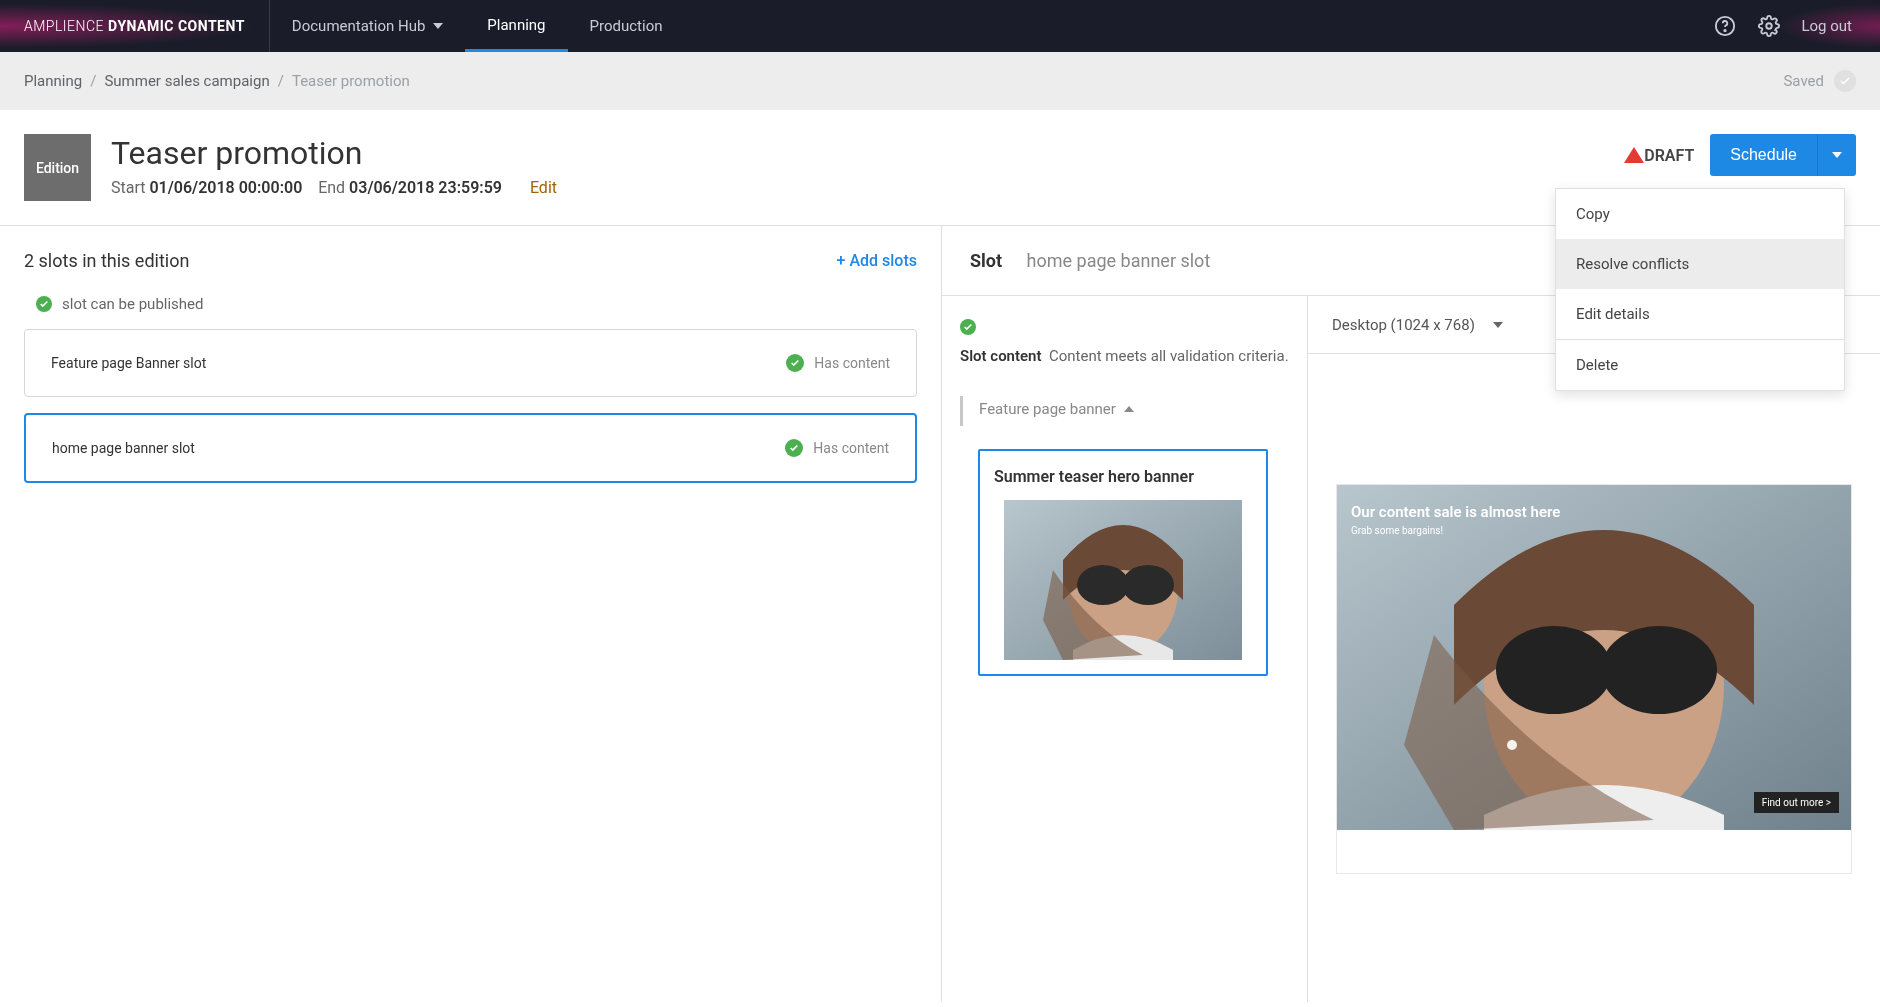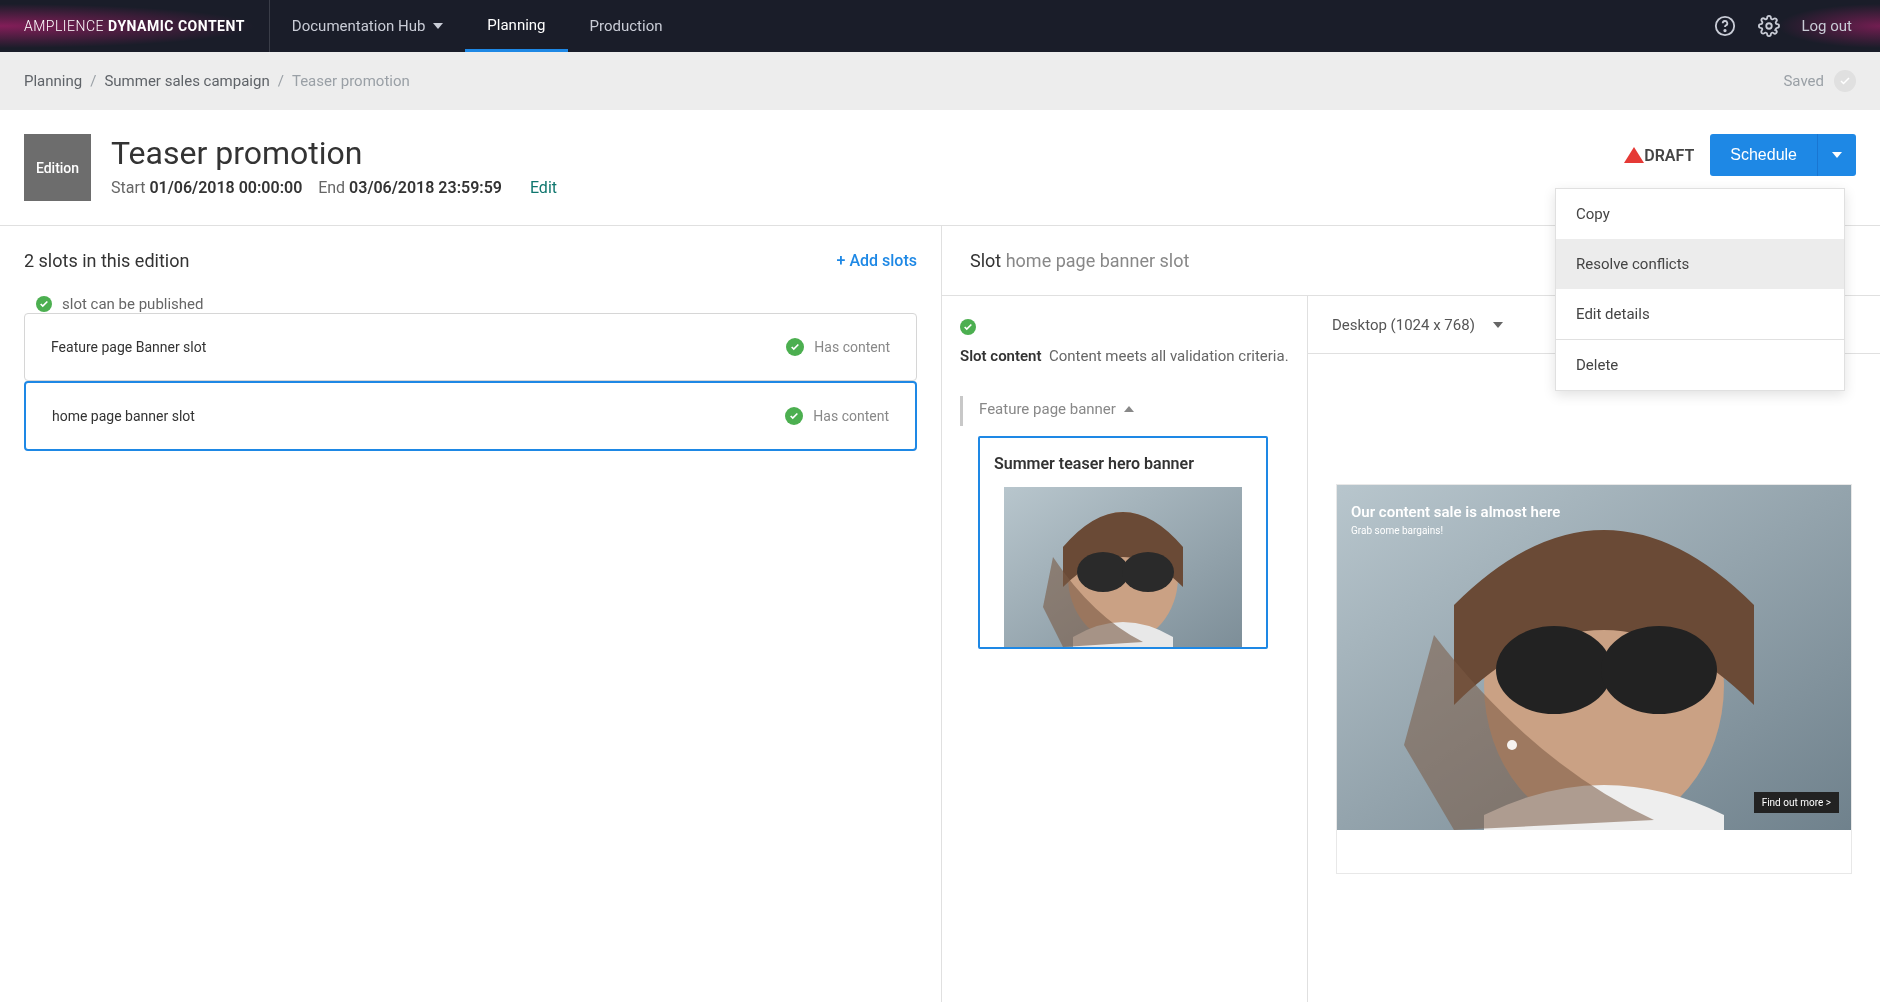--- a/index.html
+++ b/index.html
@@ -26,21 +26,21 @@
   .breadcrumb-bar .current { color:#9aa0a6; }
   .saved-wrap { margin-left:auto; display:flex; align-items:center; gap:10px; color:#9aa0a6; font-size:15px; }
   .saved-check { width:22px; height:22px; border-radius:50%; background:#e0e0e0; display:flex; align-items:center; justify-content:center; }
 
   
   .edition-header { display:flex; align-items:flex-start; padding: 24px; gap:20px; }
   .edition-chip { width:67px; height:67px; background:#6d6d6d; color:#fff; display:flex; align-items:center; justify-content:center; font-size:14px; font-weight:500; }
   .edition-title h1 { font-size:32px; font-weight:400; color:#333; }
   .edition-meta { margin-top:6px; font-size:16px; color:#666; }
   .edition-meta b { color:#333; font-weight:600; }
-  .edition-meta .editlink { color:#0f766e; margin-left:24px; cursor:pointer; }
+  .edition-meta .editlink { color:#a16207; margin-left:24px; cursor:pointer; }
   .edition-right { margin-left:auto; display:flex; align-items:center; gap:16px; position:relative; }
   .status-draft { display:flex; align-items:center; gap:0; font-weight:600; color:#444; font-size:16px; }
   .triangle-up { width:0; height:0; border-left:10px solid transparent; border-right:10px solid transparent; border-bottom:16px solid #e53935; }
   .schedule-group { display:flex; }
   .schedule-btn { background:#1e88e5; color:#fff; border:none; padding:12px 20px; font-size:16px; border-radius:3px 0 0 3px; cursor:pointer; }
   .schedule-caret { background:#1e88e5; color:#fff; border:none; border-left:1px solid #1976d2; padding:12px 14px; border-radius:0 3px 3px 0; cursor:pointer; display:flex; align-items:center; }
   
   
   .dropdown { position:absolute; top:54px; right:11px; width:290px; background:#fff; border:1px solid #e0e0e0; box-shadow:0 4px 12px rgba(0,0,0,0.12); z-index:10; }
   .dropdown-item { padding:16px 20px; font-size:15px; color:#444; cursor:pointer; }
@@ -53,33 +53,33 @@
   .right-pane { flex:1; display:flex; }
   .slot-content-col { width:366px; border-right:1px solid #e0e0e0; padding:20px 18px; }
   .preview-col { flex:1; padding:0; }
 
   .slots-header { display:flex; align-items:center; font-size:18px; }
   .slots-header .addslots { margin-left:auto; color:#1e88e5; font-size:16px; font-weight:500; cursor:pointer; }
   .pub-note { margin-top:24px; display:flex; align-items:center; gap:10px; color:#666; font-size:15px; margin-left:12px; }
   .green-check { width:16px; height:16px; border-radius:50%; background:#4caf50; display:flex; align-items:center; justify-content:center; }
   .green-check svg { width:10px; height:10px; }
 
-  .slot-card { border:1px solid #d6d6d6; border-radius:4px; padding:24px 26px; display:flex; align-items:center; cursor:pointer;gap:27px; }
+  .slot-card { border:1px solid #d6d6d6; border-radius:4px; padding:24px 26px; margin-top:16px; display:flex; align-items:center; cursor:pointer;gap:27px; }
   .slot-card.selected { border:2px solid #1e88e5; }
   .slot-card .right { margin-left:auto; display:flex; align-items:center; gap:10px; color:#888; }
   .slot-card .right .green-check { width:18px; height:18px; }
 
   
   .slot-heading { padding: 24px 0 24px 28px; font-size:18px; color:#888; border-bottom:1px solid #e0e0e0; }
-  .slot-heading b { color:#333; font-weight:400; margin-right:0; }
+  .slot-heading b { color:#333; font-weight:700; margin-right:20px; }
 
   .slotcontent-heading { display:flex; align-items:flex-start; gap:10px; font-size:15px; color:#666; flex-wrap:wrap; line-height:1.5; }
   .slotcontent-heading b { color:#333; font-weight:600; }
   .feature-label { margin-top:28px; color:#888; font-size:15px; display:flex; align-items:center; gap:8px; border-left:3px solid #c8c8c8; padding-left:16px; padding-top:4px; padding-bottom:8px; }
-  .content-card { border:2px solid #1e88e5; border-radius:2px; margin-top:10px; margin-left:18px; width:290px; padding:16px 14px 0; }
+  .content-card { border:2px solid #1e88e5; border-radius:2px; margin-top:23px; margin-left:18px; width:290px; padding:16px 14px 14px; }
   .content-card h4 { font-size:16px; font-weight:600; color:#333; margin-bottom:14px; }
   .thumb { width:238px; height:160px; background:#8aa linear-gradient(135deg,#a2b5bf,#7b8d97); position:relative; overflow:hidden; margin:0 auto; }
 
   
   .preview-toolbar { height:58px; border-bottom:1px solid #e0e0e0; display:flex; align-items:center; padding:0 24px; }
   .viewport-select { display:flex; align-items:center; gap:18px; color:#555; font-size:15px; cursor:pointer; }
   .preview-frame { margin:130px 28px 0; border:1px solid #e8e8e8; height:390px; background:#fff; padding:0; overflow:hidden; }
   .hero { position:relative; width:100%; height:345px; background:linear-gradient(120deg,#9fb2bc 0%, #c1ccd2 40%, #8a9aa4 100%); overflow:hidden; }
   .hero-text { position:absolute; top:18px; left:14px; color:#fff; }
   .hero-text h3 { font-size:15px; font-weight:600; }

